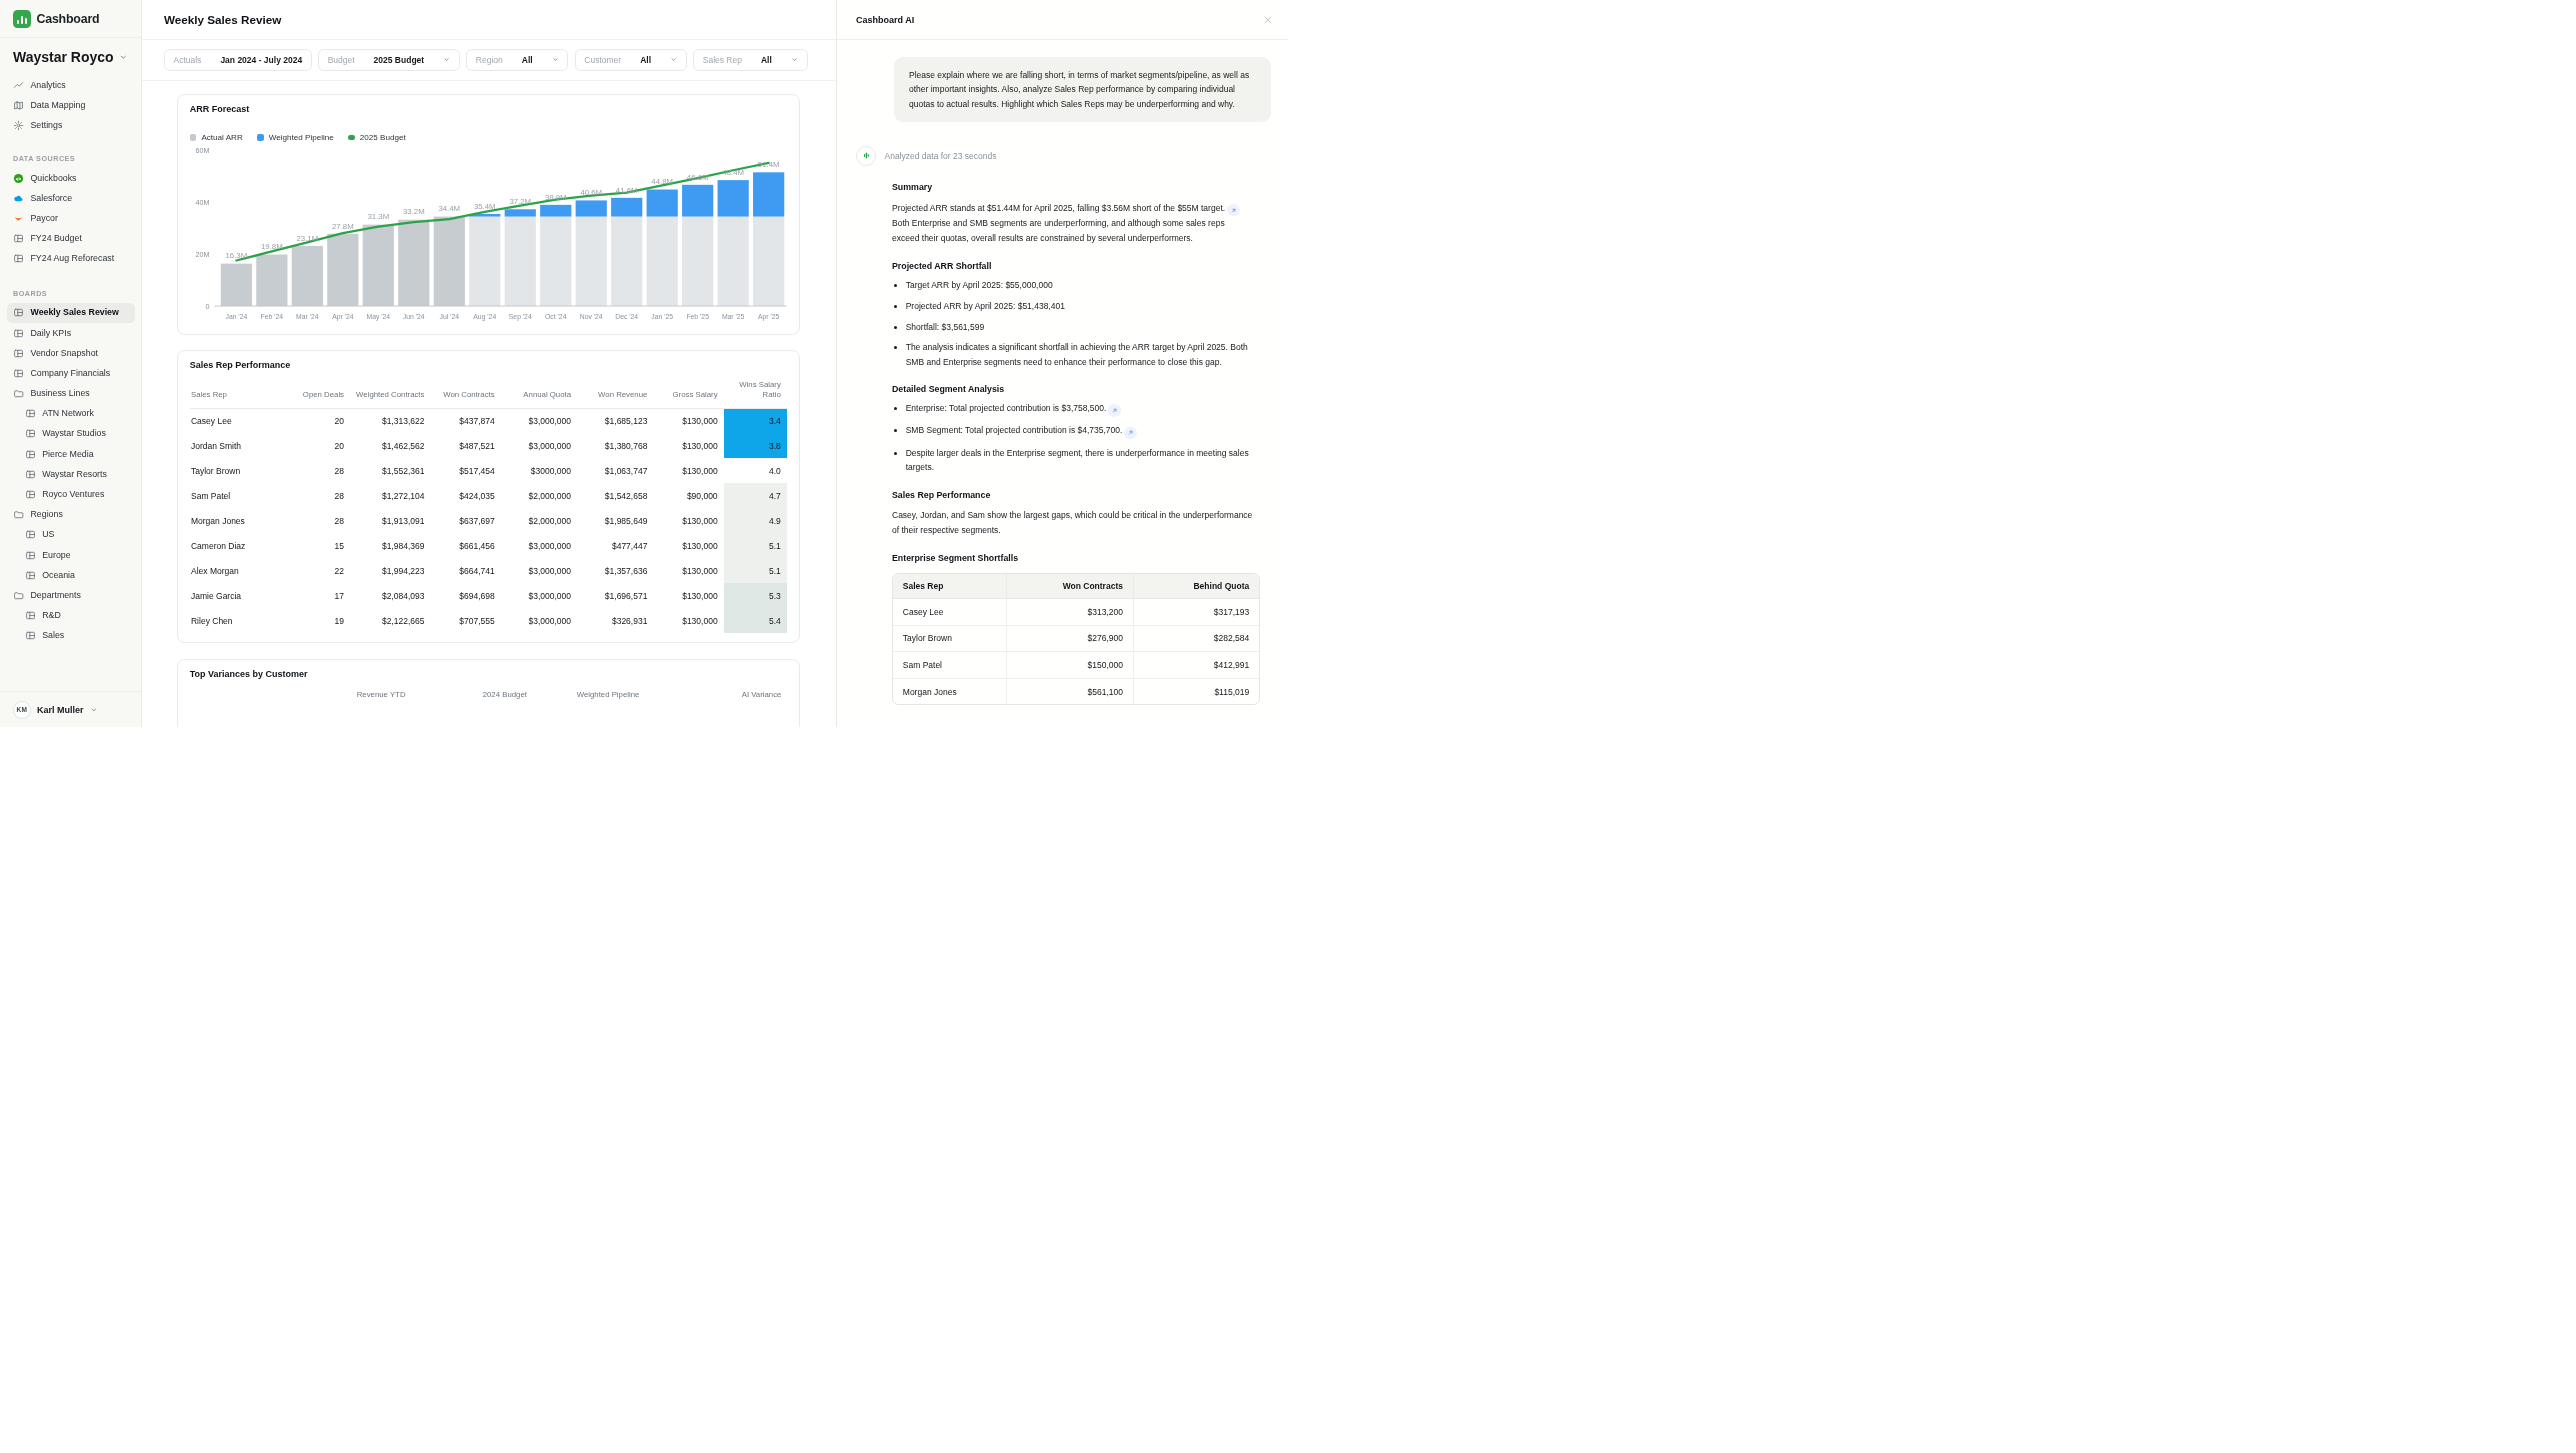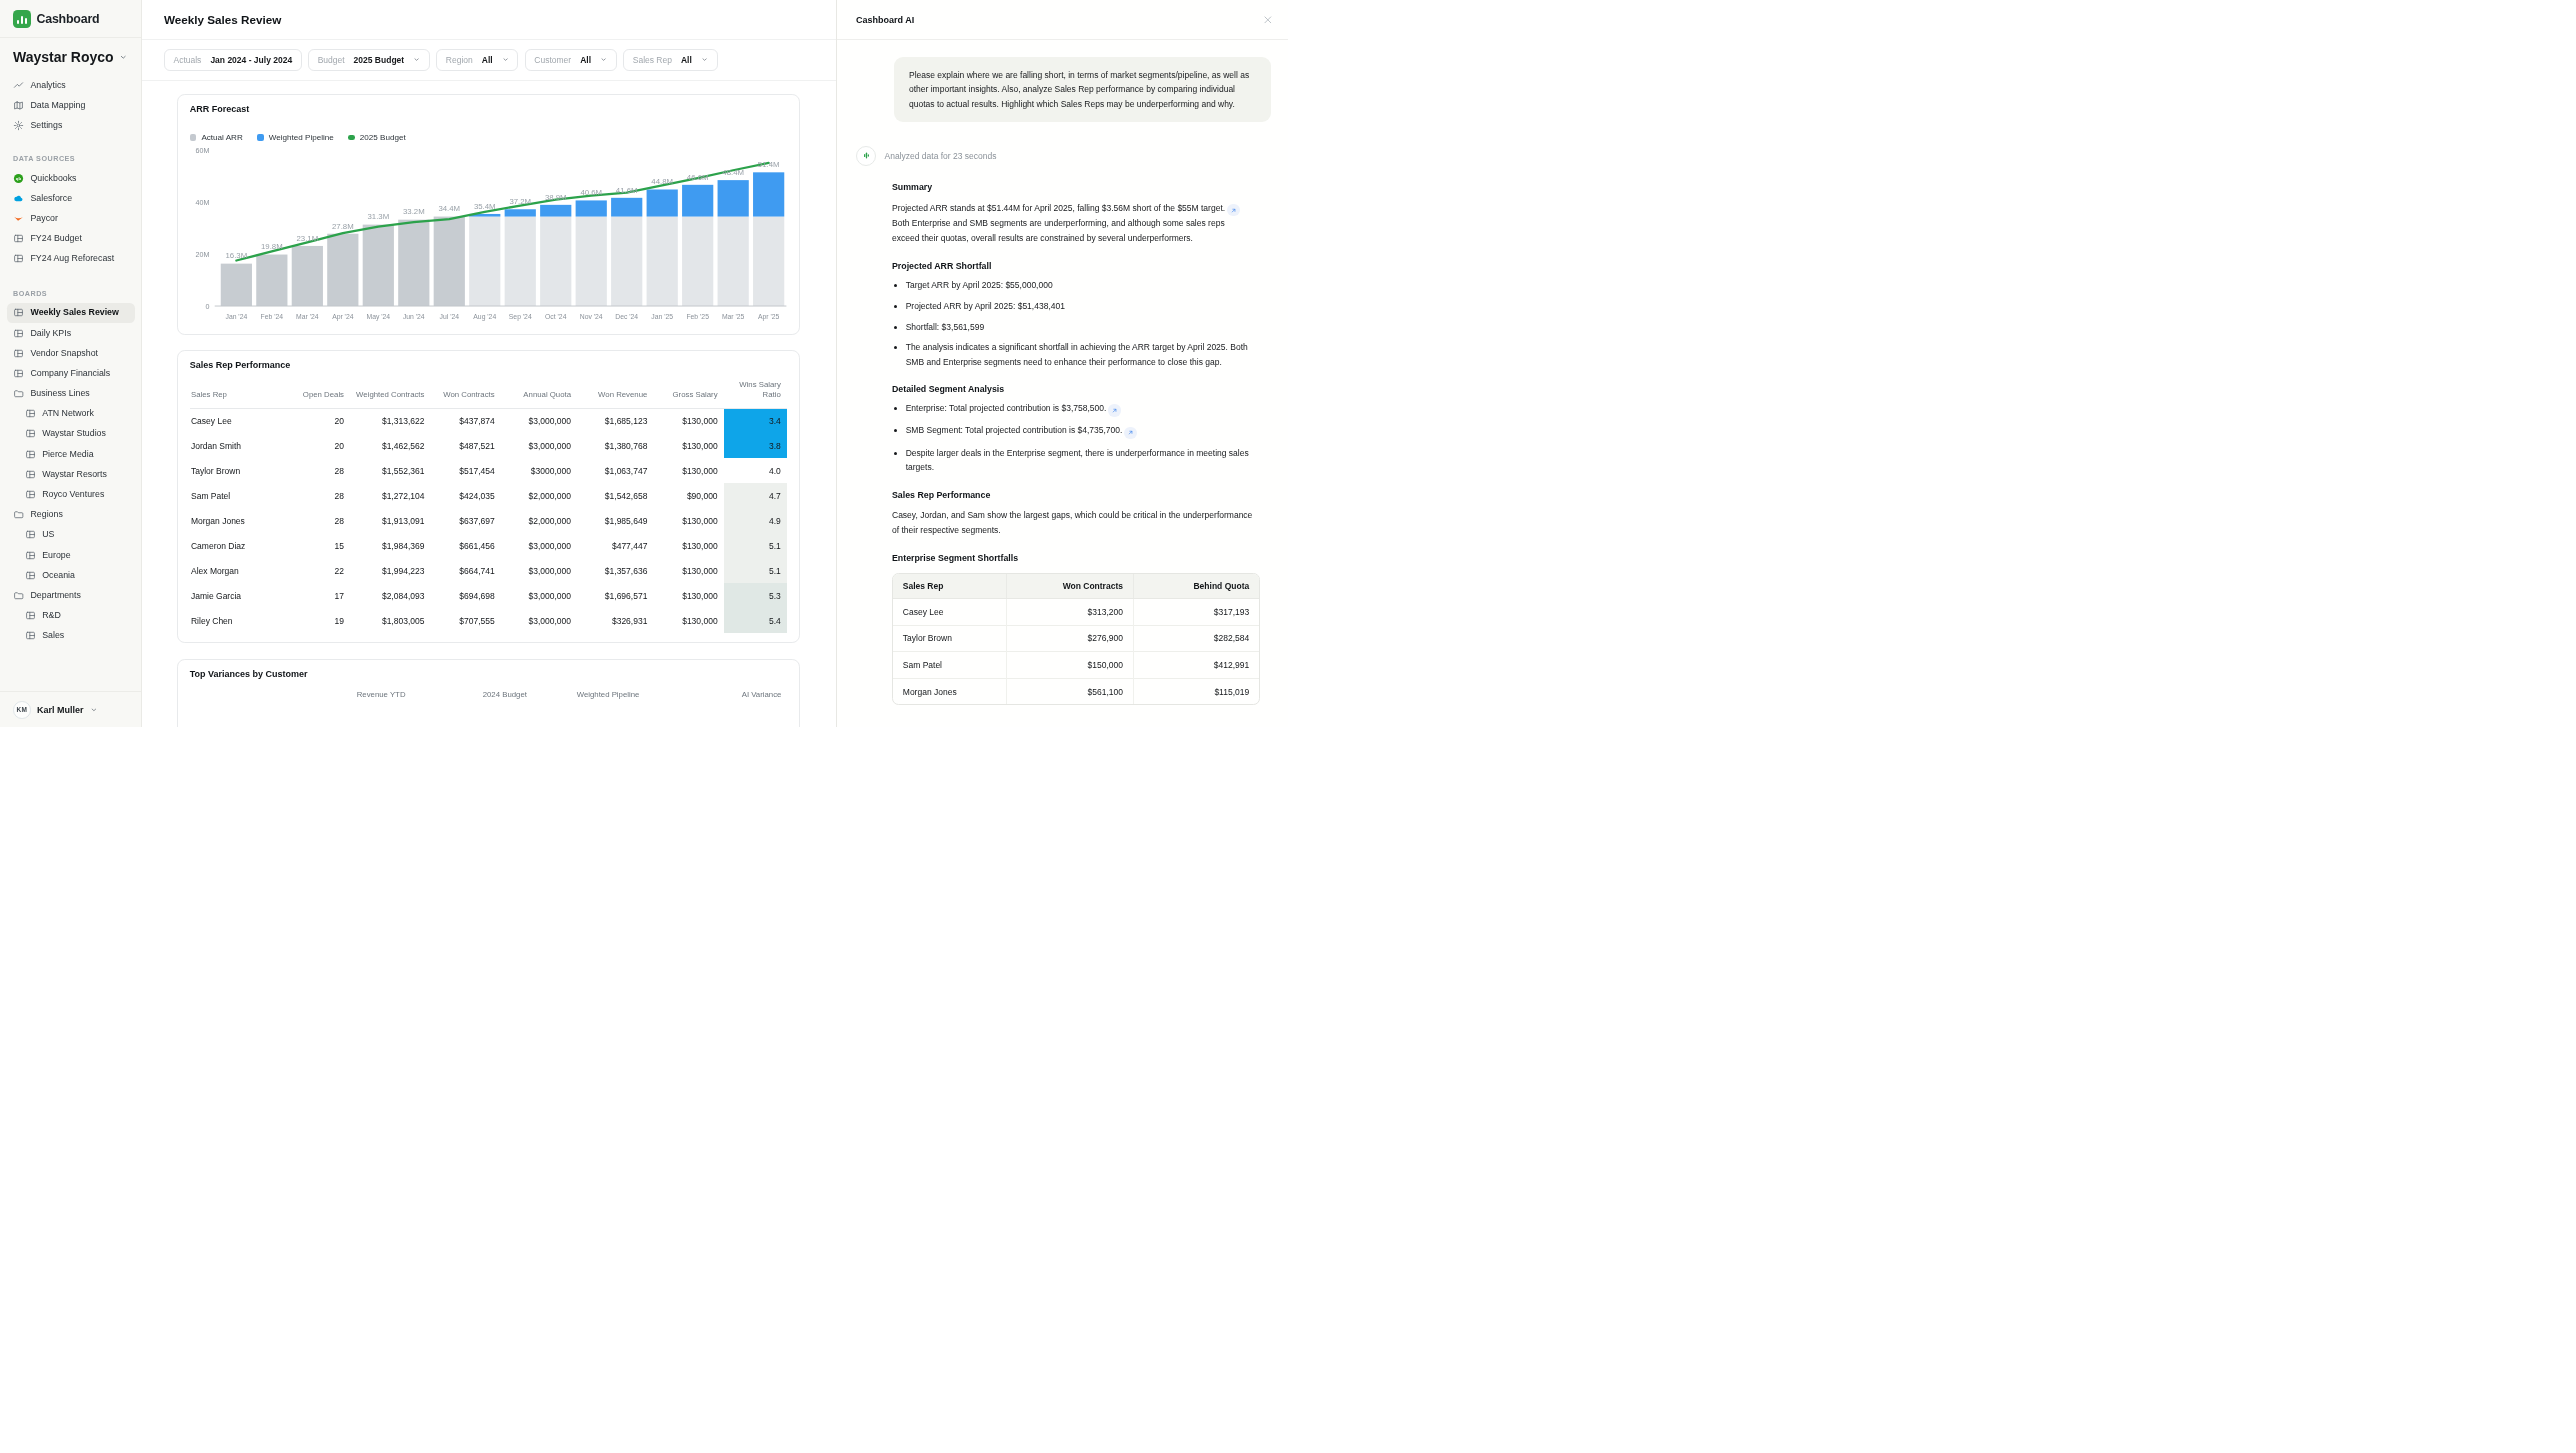--- a/index.html
+++ b/index.html
@@ -32,21 +32,21 @@
   .sidebar-footer { margin-top:auto; border-top:0.7px solid #ecece8; padding:8.5px 13px; display:flex; align-items:center; gap:6.5px; }
   .avatar { width:17.6px; height:17.6px; border-radius:50%; background:#fdfdfc; border:0.7px solid #e0e6e9; display:flex; align-items:center; justify-content:center; font-size:6.5px; letter-spacing:0.2px; color:#3c444b; font-weight:600; }
   .user-name { font-size:9px; font-weight:700; color:#14171a; }
   .sidebar-footer .chev { width:7.8px; height:7.8px; display:flex; }
 
   
   .main { width:694px; min-width:694px; display:flex; flex-direction:column; background:#fff; }
   .main-header { height:40px; min-height:40px; display:flex; align-items:center; padding:0 22px; border-bottom:0.7px solid #f0f1f1; }
   .main-title { font-size:11.7px; font-weight:700; color:#101418; }
   .filter-bar { height:41px; min-height:41px; display:flex; align-items:center; gap:6.5px; padding:0 22px; border-bottom:0.7px solid #f0f1f1; }
-  .pill { display:flex; align-items:center; gap:9px; height:21.5px; padding:0 8.5px; border:0.7px solid #e6e8ea; border-radius:5.9px; font-size:8.5px; background:#fff; }
+  .pill { display:flex; align-items:center; gap:19px; height:21.5px; padding:0 8.5px; border:0.7px solid #e6e8ea; border-radius:5.9px; font-size:8.5px; background:#fff; }
   .pill .lbl { color:#a2a8ae; }
   .pill .val { font-weight:700; color:#17191c; }
   .pill .chev { width:7.2px; height:7.2px; display:flex; }
   .content { flex:1; padding:13px 36px 0 35px; overflow:hidden; }
   .card { border:0.7px solid #e8eaec; border-radius:7.8px; background:#fff; padding:9px 11.7px; }
   .card + .card { margin-top:15.6px; }
   .card-title { font-size:9px; font-weight:700; color:#101418; }
 
   .legend { display:flex; gap:14.3px; margin-top:19px; font-size:8.1px; color:#2e353b; align-items:center; }
   .legend .entry { display:flex; align-items:center; }
@@ -599,21 +599,21 @@
                 <td class="">$2,084,093</td>
                 <td class="">$694,698</td>
                 <td class="">$3,000,000</td>
                 <td class="">$1,696,571</td>
                 <td class="">$130,000</td>
                 <td class="ratio high">5.3</td>
               </tr>
               <tr>
                 <td class="">Riley Chen</td>
                 <td class="">19</td>
-                <td class="">$1,803,005</td>
+                <td class="">$2,122,665</td>
                 <td class="">$707,555</td>
                 <td class="">$3,000,000</td>
                 <td class="">$326,931</td>
                 <td class="">$130,000</td>
                 <td class="ratio high">5.4</td>
               </tr>
             </tbody>
         </table>
       </div>
 

